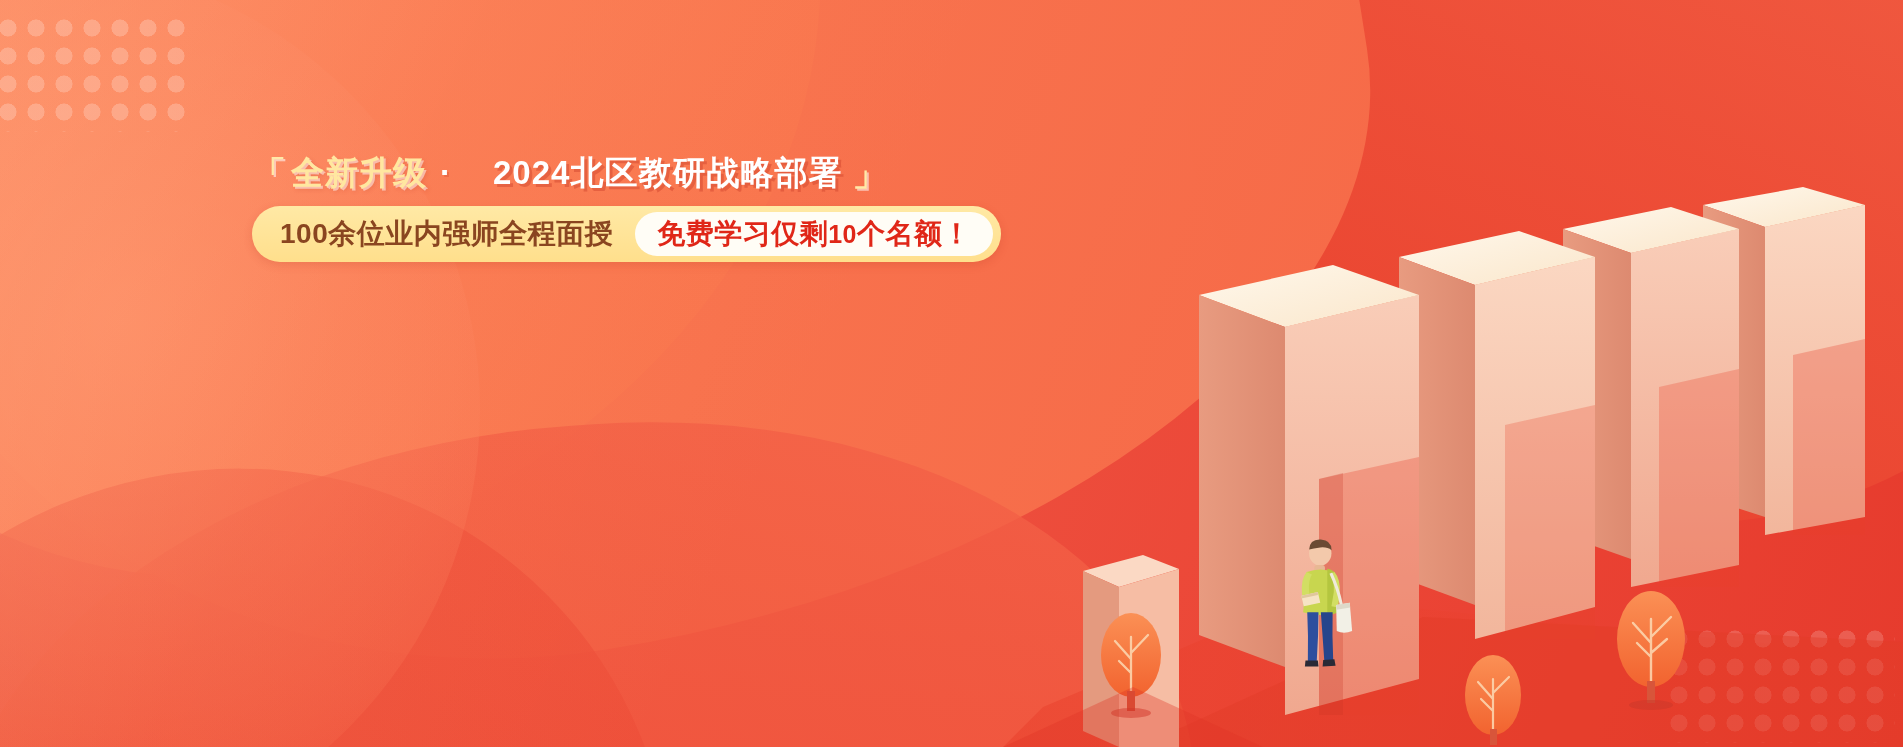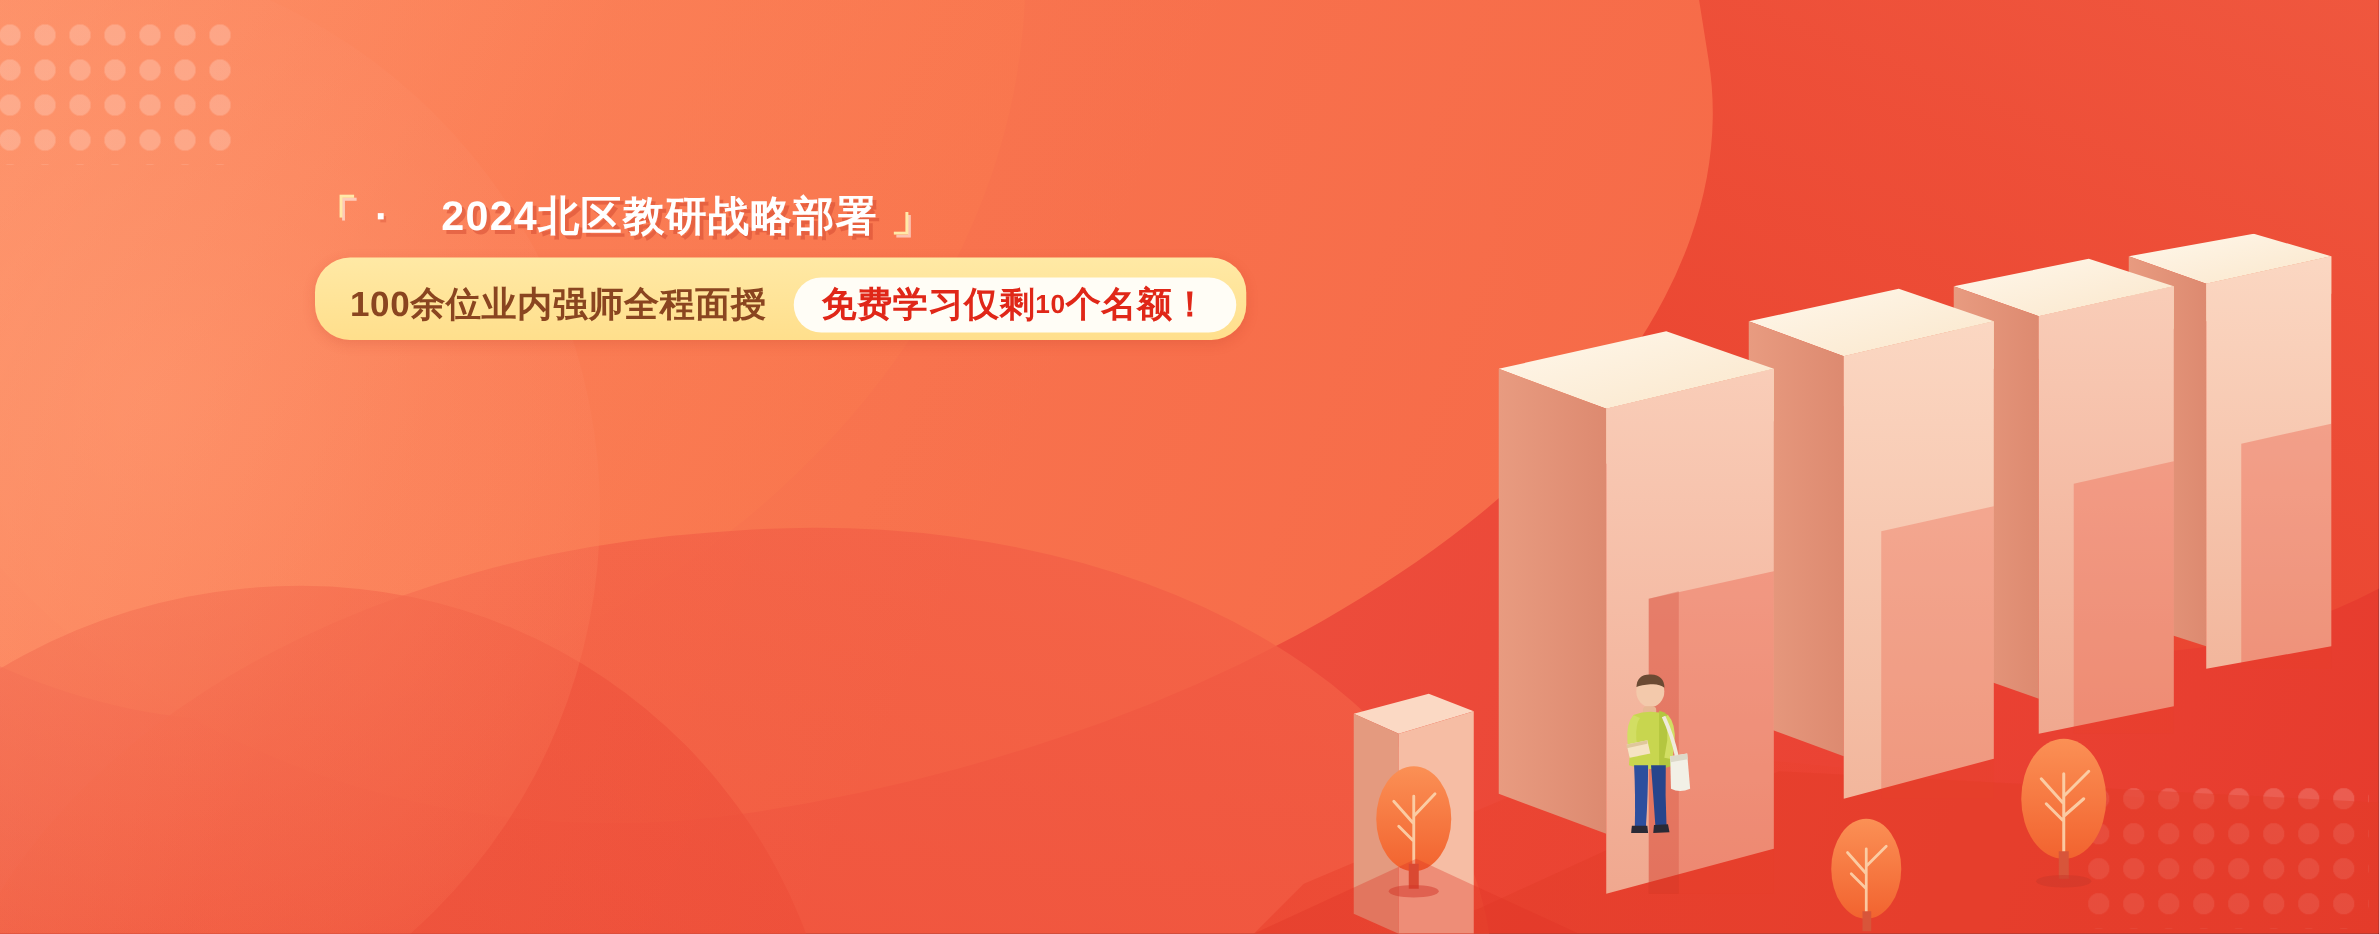--- a/index.html
+++ b/index.html
@@ -141,21 +141,21 @@
     filter:drop-shadow(5px 6px 0 rgba(214,56,38,.85)) drop-shadow(8px 9px 10px rgba(150,25,15,.25));
     margin-bottom:26px;
   }
 
   .badge{
     display:inline-flex;
     align-items:center;
     height:56px;
     border-radius:28px;
     background:linear-gradient(180deg,#ffe9a5 0%,#ffdf8c 100%);
-    padding:10px 8px 0 28px;
+    padding:0 8px 0 28px;
     box-shadow:0 3px 10px rgba(170,40,25,.16);
     white-space:nowrap;
   }
   .badge-left{
     font-size:28px;
     font-weight:bold;
     color:#8a4520;
     letter-spacing:.5px;
     padding-right:22px;
   }
@@ -165,21 +165,21 @@
     height:44px;
     padding:0 22px;
     border-radius:22px;
     background:#fffdf6;
     font-size:28px;
     font-weight:bold;
     color:#e02718;
     letter-spacing:.5px;
     justify-content:center;
   }
-  .badge-num{font-size:21px;}
+  .badge-num{font-size:25px;}
 
   
   .illus{
     position:absolute;
     right:0;bottom:0;
     width:900px;height:560px;
     pointer-events:none;
   }
 </style>
 </head>
@@ -321,20 +321,21 @@
       <ellipse cx="128" cy="526" rx="20" ry="5" fill="#c9372a" opacity=".5"></ellipse>
     </g>
 
     <path d="M0 560 L130 500 L260 560 Z" fill="#e03526" opacity=".35"></path>
   </svg>
 
   <div class="text-block">
 
     <div class="subtitle">
       <span class="bracket">「</span>
+      <span class="sub-gold">全新升级</span>
       <span class="sub-dot">·</span>
       <span class="sub-white">2024北区教研战略部署</span>
       <span class="bracket bracket-close">」</span>
     </div>
 
 
     <div class="badge">
       <span class="badge-left">100余位业内强师全程面授</span>
       <span class="badge-pill">
         <span>免费学习仅剩</span>

